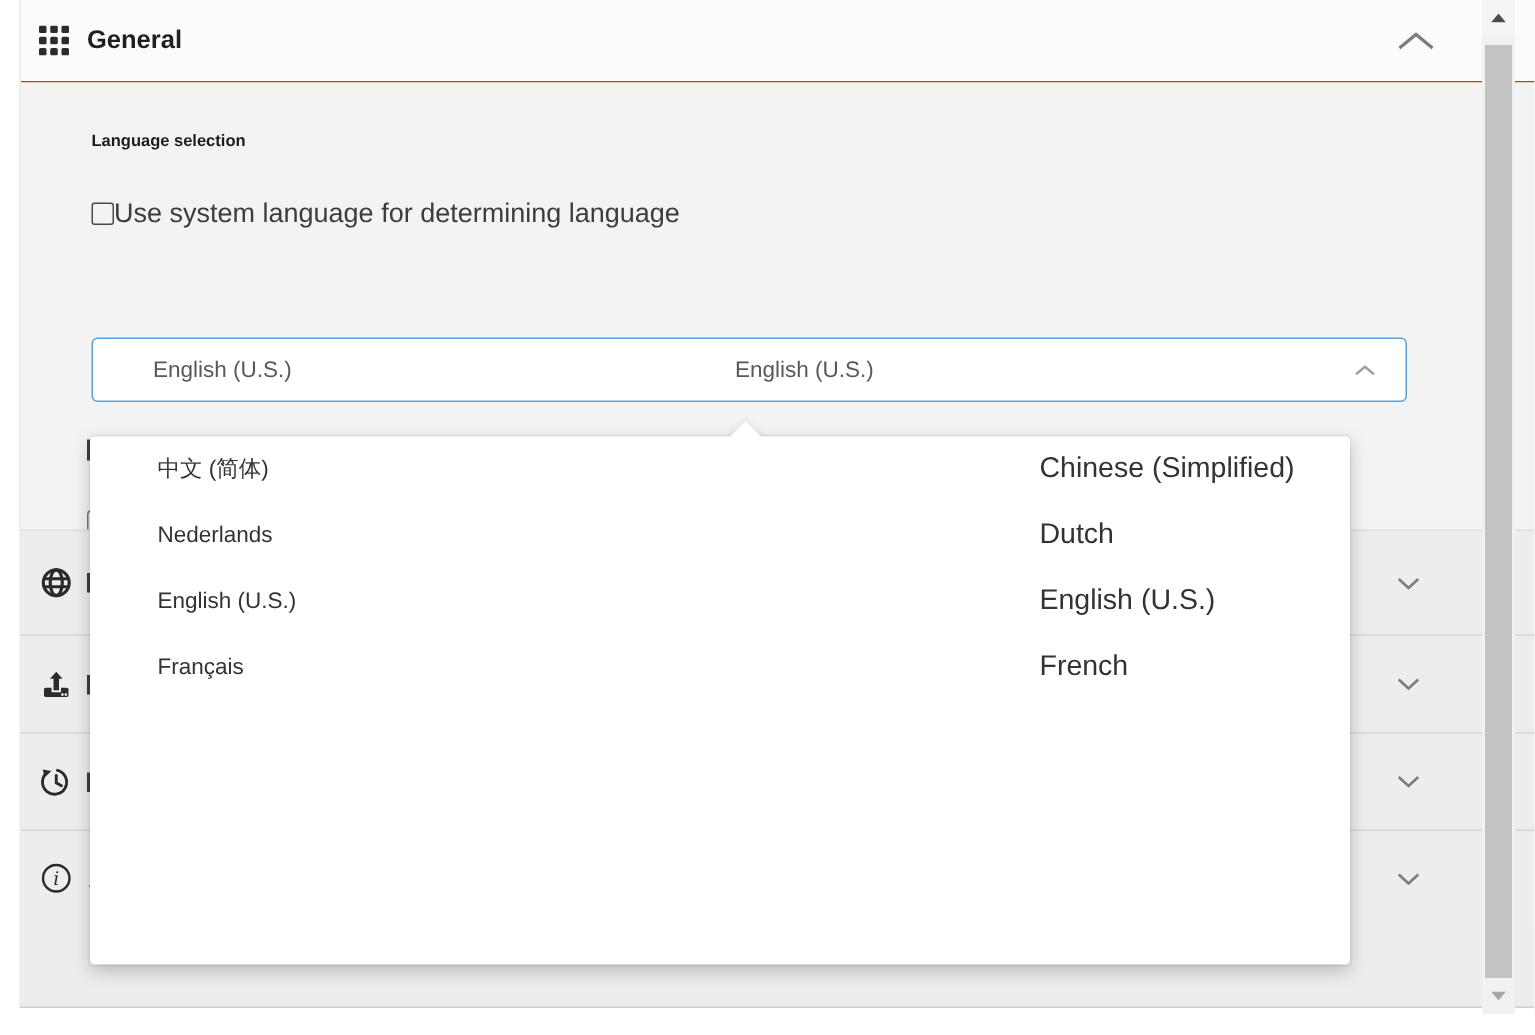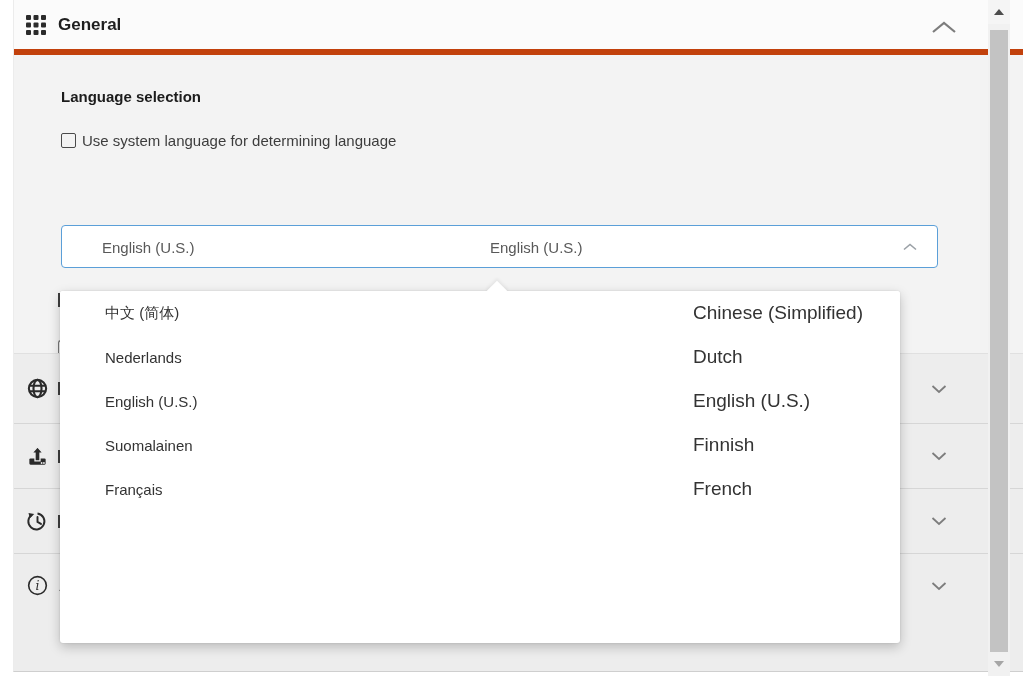--- a/index.html
+++ b/index.html
@@ -5,31 +5,31 @@
   * { box-sizing: border-box; margin: 0; padding: 0; }
   html,body { width:1023px; height:690px; }
   body { font-family:"Liberation Sans", sans-serif; background:#fff; overflow:hidden; }
   .page { position:relative; width:1023px; height:690px; background:#fff; overflow:hidden; }
 
   
   .panel { position:absolute; left:13px; top:0; width:1010px; height:672px;
            border-bottom:1px solid #cfcfcf; border-left:1px solid #ececec; background:#ededed; }
 
   .sec-header { position:absolute; left:0; top:0; width:100%; height:55px;
-                background:#fbfbfb; border-bottom:6px solid #c2410c;
+                background:#fbfbfb; border-bottom:1px solid #c2410c;
                 display:flex; align-items:center; cursor:pointer; }
   .sec-title { margin-left:12px; font-size:17px; font-weight:bold; color:#1f1f1f; }
   .grid-icon { margin-left:12px; width:20px; height:20px; display:block; }
   .hdr-chevron { position:absolute; left:917px; top:21px; }
 
   .content { position:absolute; left:0; top:55px; width:100%; height:353px; background:#f3f3f3; }
-  .group-title { position:absolute; left:47px; top:33px; font-size:15px; font-weight:bold; color:#1c1c1c; }
+  .group-title { position:absolute; left:47px; top:33px; font-size:11px; font-weight:bold; color:#1c1c1c; }
   .chk-row { position:absolute; left:47px; top:77px; display:flex; align-items:center; }
   .chk-box { width:15px; height:15px; border:1.5px solid #4a4a4a; border-radius:2px; background:transparent; cursor:pointer; }
-  .chk-label { margin-left:6px; font-size:15px; color:#3d3d3d; }
+  .chk-label { font-size:18px; color:#3d3d3d; }
   .select-label { position:absolute; left:47px; top:113px; font-size:15px; color:#3d3d3d; }
 
   .lang-select { position:absolute; left:47px; top:170px; width:877px; height:43px;
                  background:#fff; border:1.5px solid #5b9fd8; border-radius:4px; cursor:pointer; }
   .sel-native { position:absolute; left:40px; top:50%; transform:translateY(-50%); font-size:15px; color:#595959; }
   .sel-english { position:absolute; left:428px; top:50%; transform:translateY(-50%); font-size:15px; color:#595959; }
   .sel-chevron { position:absolute; right:20px; top:50%; transform:translateY(-50%); }
 
   
   .frag-text { position:absolute; left:44px; top:238px; width:3px; height:14px; background:#3f3f3f; }
@@ -175,24 +175,20 @@
       </div>
       <div class="dd-row">
         <span class="dd-native">Nederlands</span>
         <span class="dd-english">Dutch</span>
       </div>
       <div class="dd-row">
         <span class="dd-native">English (U.S.)</span>
         <span class="dd-english">English (U.S.)</span>
       </div>
       <div class="dd-row">
-        <span class="dd-native">Suomalainen</span>
-        <span class="dd-english">Finnish</span>
-      </div>
-      <div class="dd-row">
         <span class="dd-native">Français</span>
         <span class="dd-english">French</span>
       </div>
     </div>
   </div>
 
   <div class="scrollbar">
     <div class="sb-btn-up">
       <svg width="10" height="6" viewBox="0 0 10 6">
         <polygon points="5,0 10,6 0,6" fill="#4d4d4d"></polygon>

